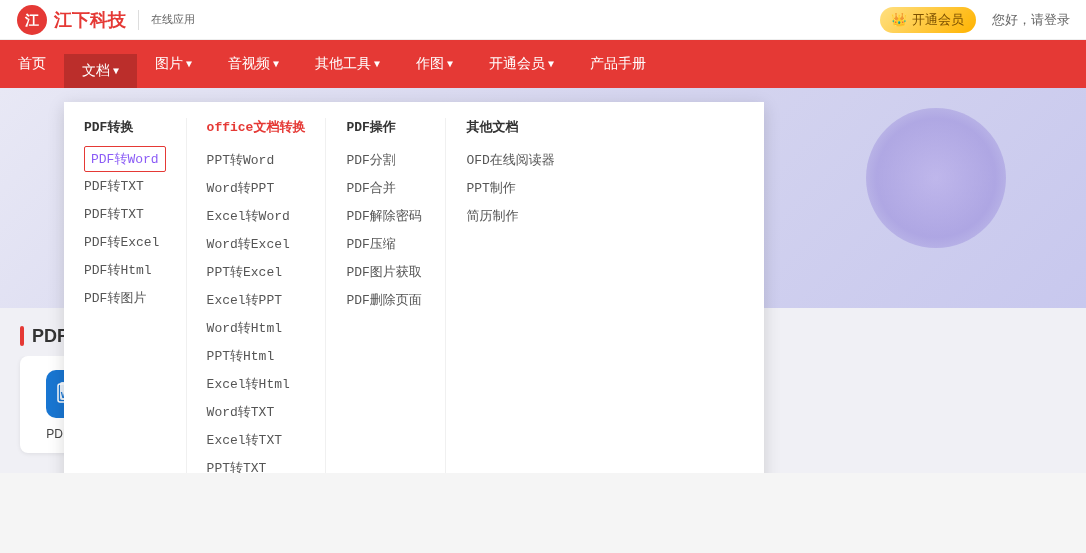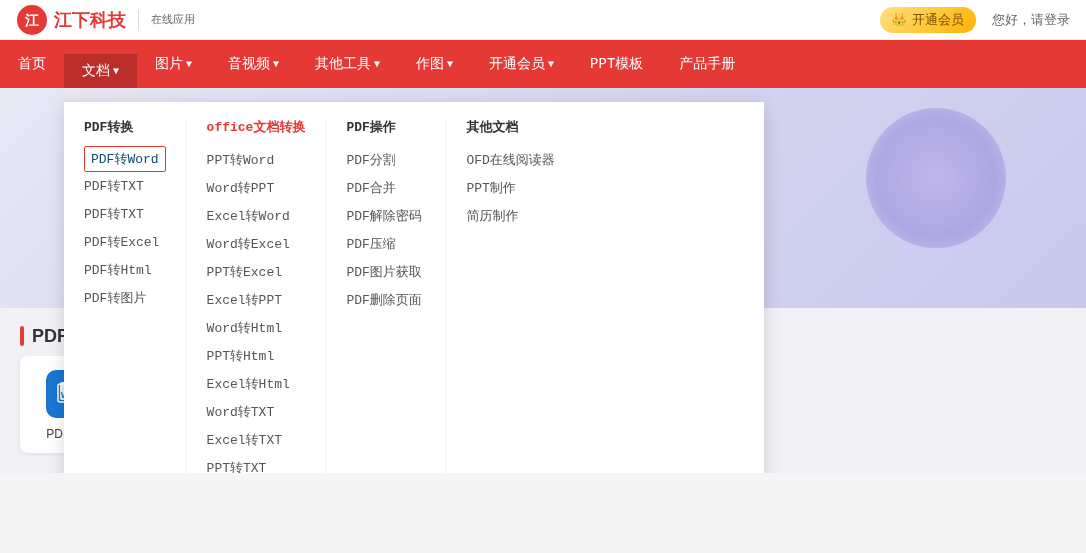--- a/index.html
+++ b/index.html
@@ -118,21 +118,21 @@
       padding: 5px 0;
       color: #555;
       font-size: 13px;
       cursor: pointer;
       white-space: nowrap;
     }
     .dropdown-item.selected {
       border: 1.5px solid #e53935;
       padding: 3px 6px;
       border-radius: 2px;
-      color: #0c4a6e;
+      color: #8b5cf6;
     }
 
     
     .main-content {
       background: #f0f0f5;
       min-height: 350px;
       position: relative;
       overflow: hidden;
     }
 
@@ -320,23 +320,20 @@
   </div>
   <div class="nav-item">
     <span>作图</span>
     <span class="arrow">▼</span>
   </div>
   <div class="nav-item">
     <span>开通会员</span>
     <span class="arrow">▼</span>
   </div>
   <div class="nav-item">
-    <span>PPT模板</span>
-  </div>
-  <div class="nav-item">
     <span>产品手册</span>
   </div>
 </div>
 
 <div class="main-content">
 
   <div class="hero-banner">
     <div class="hero-decoration"></div>
     <div class="hero-text">
       <span>次的转换服务</span>

